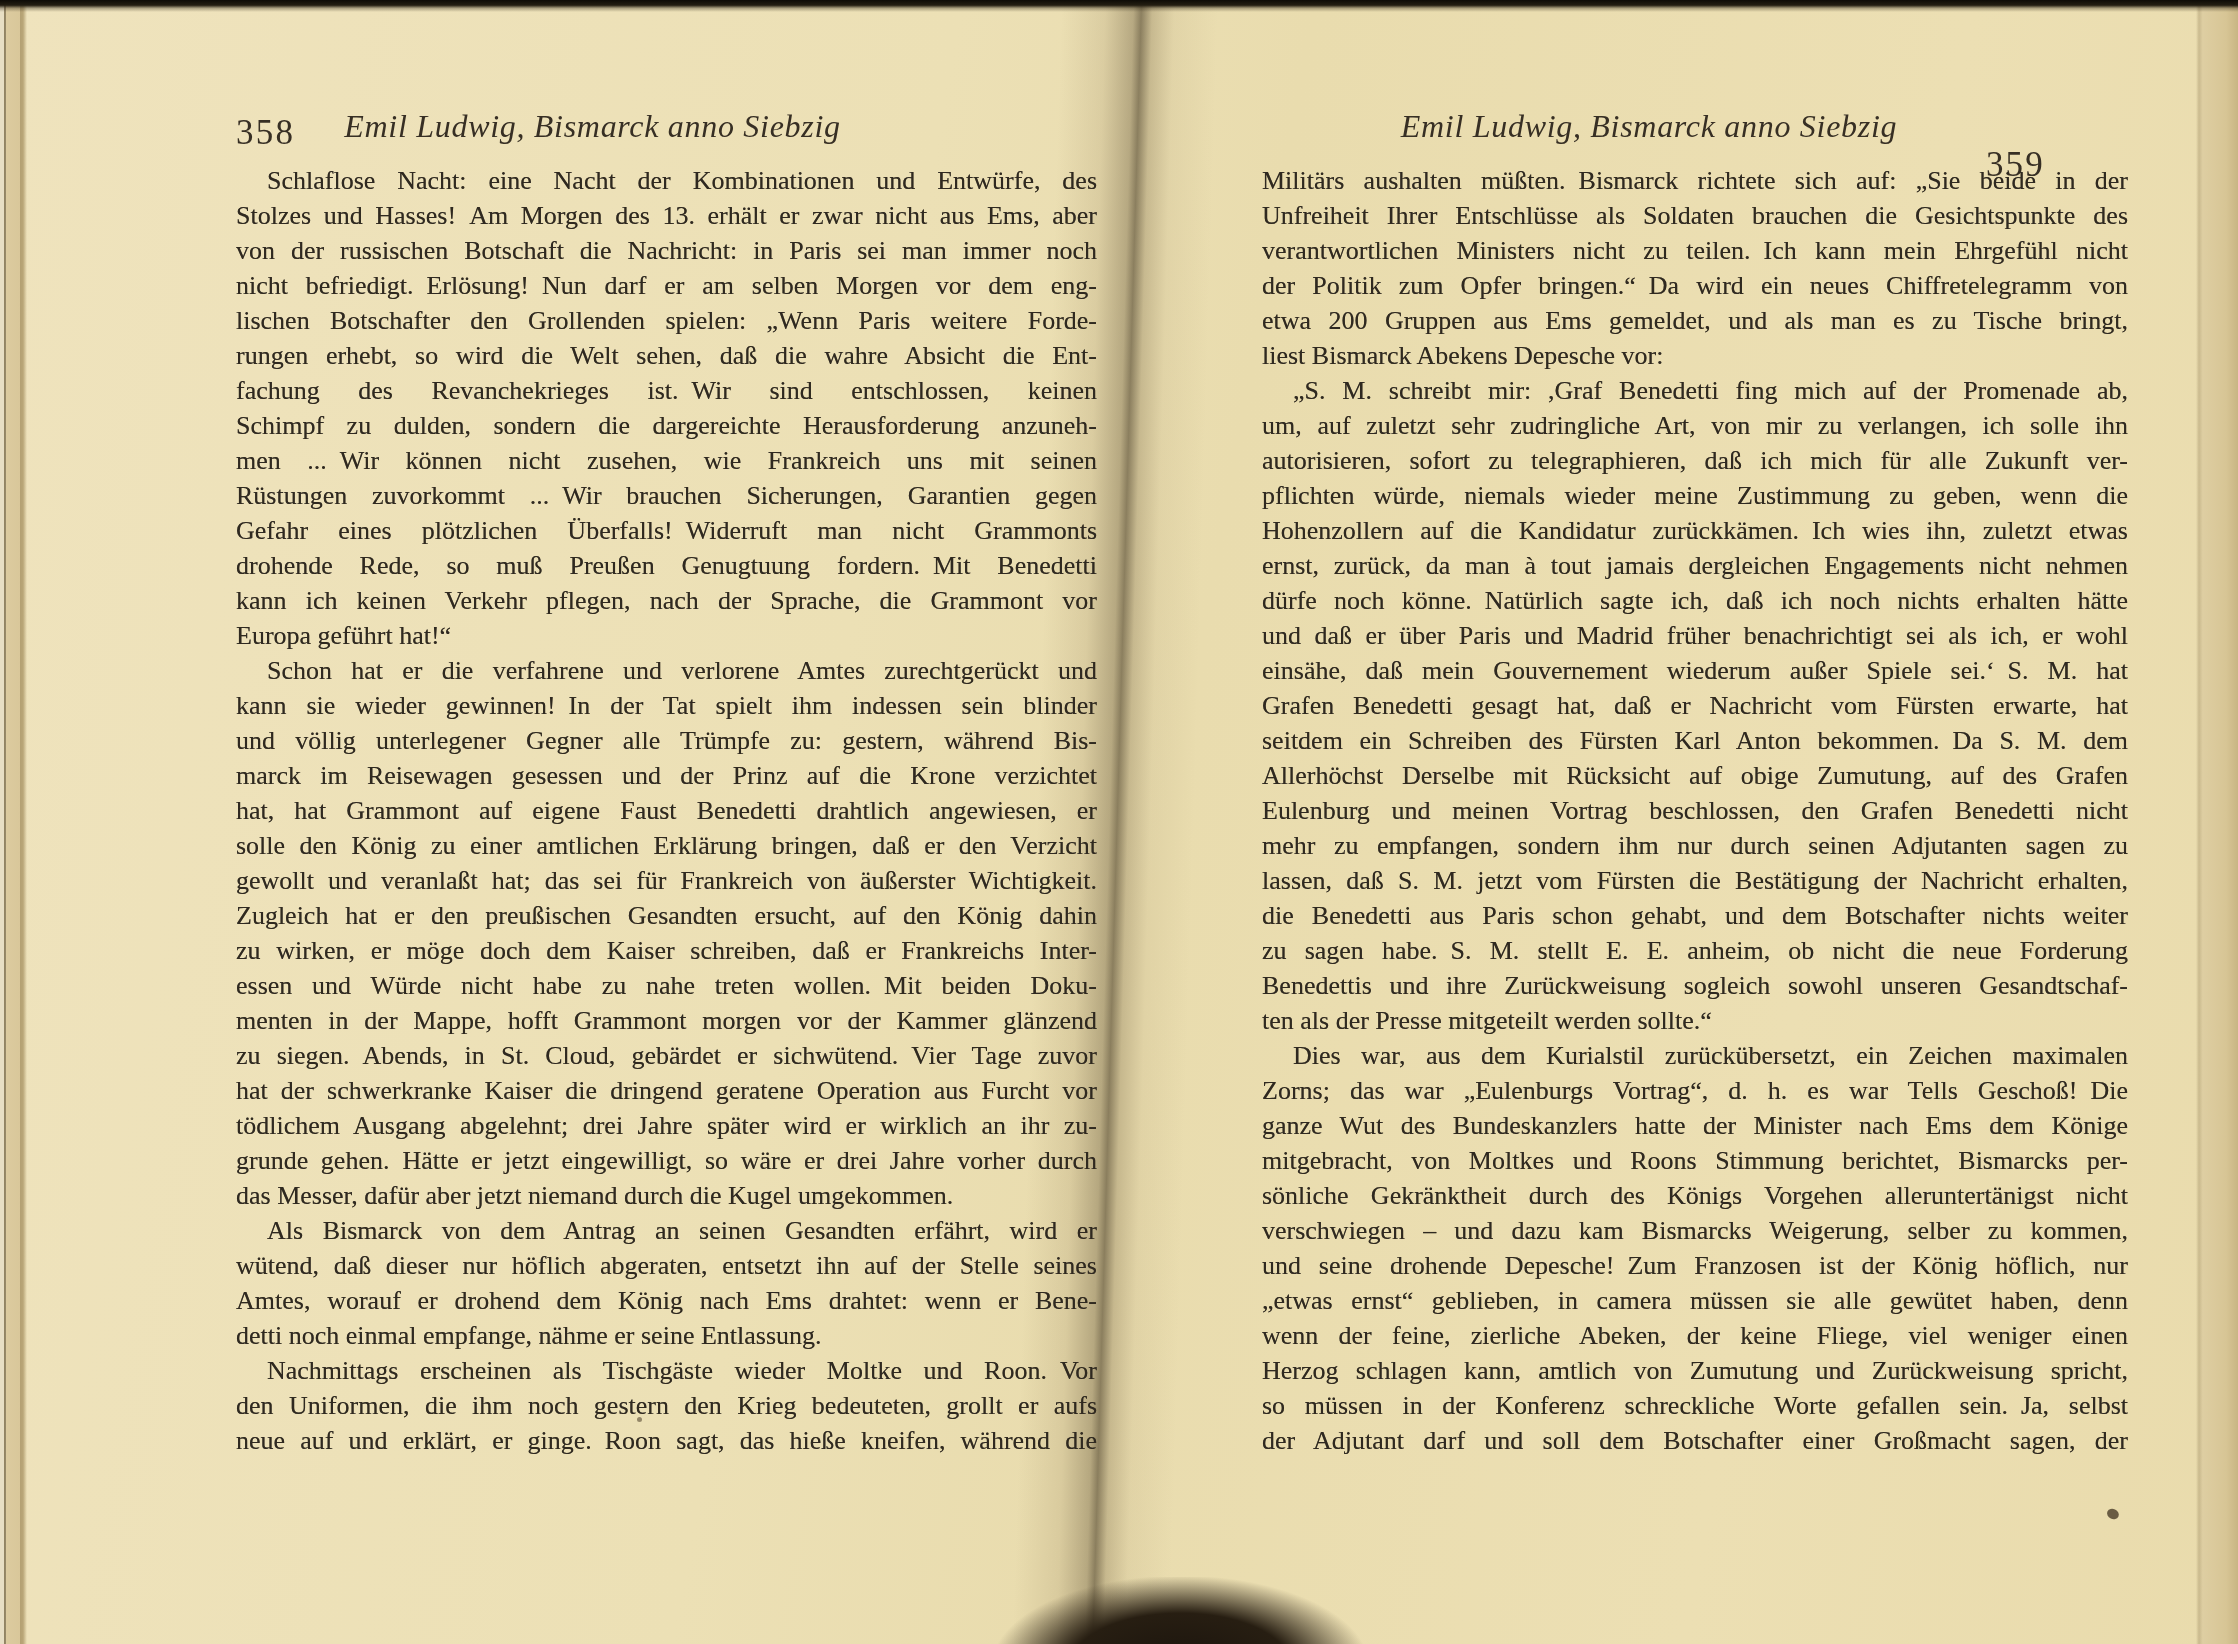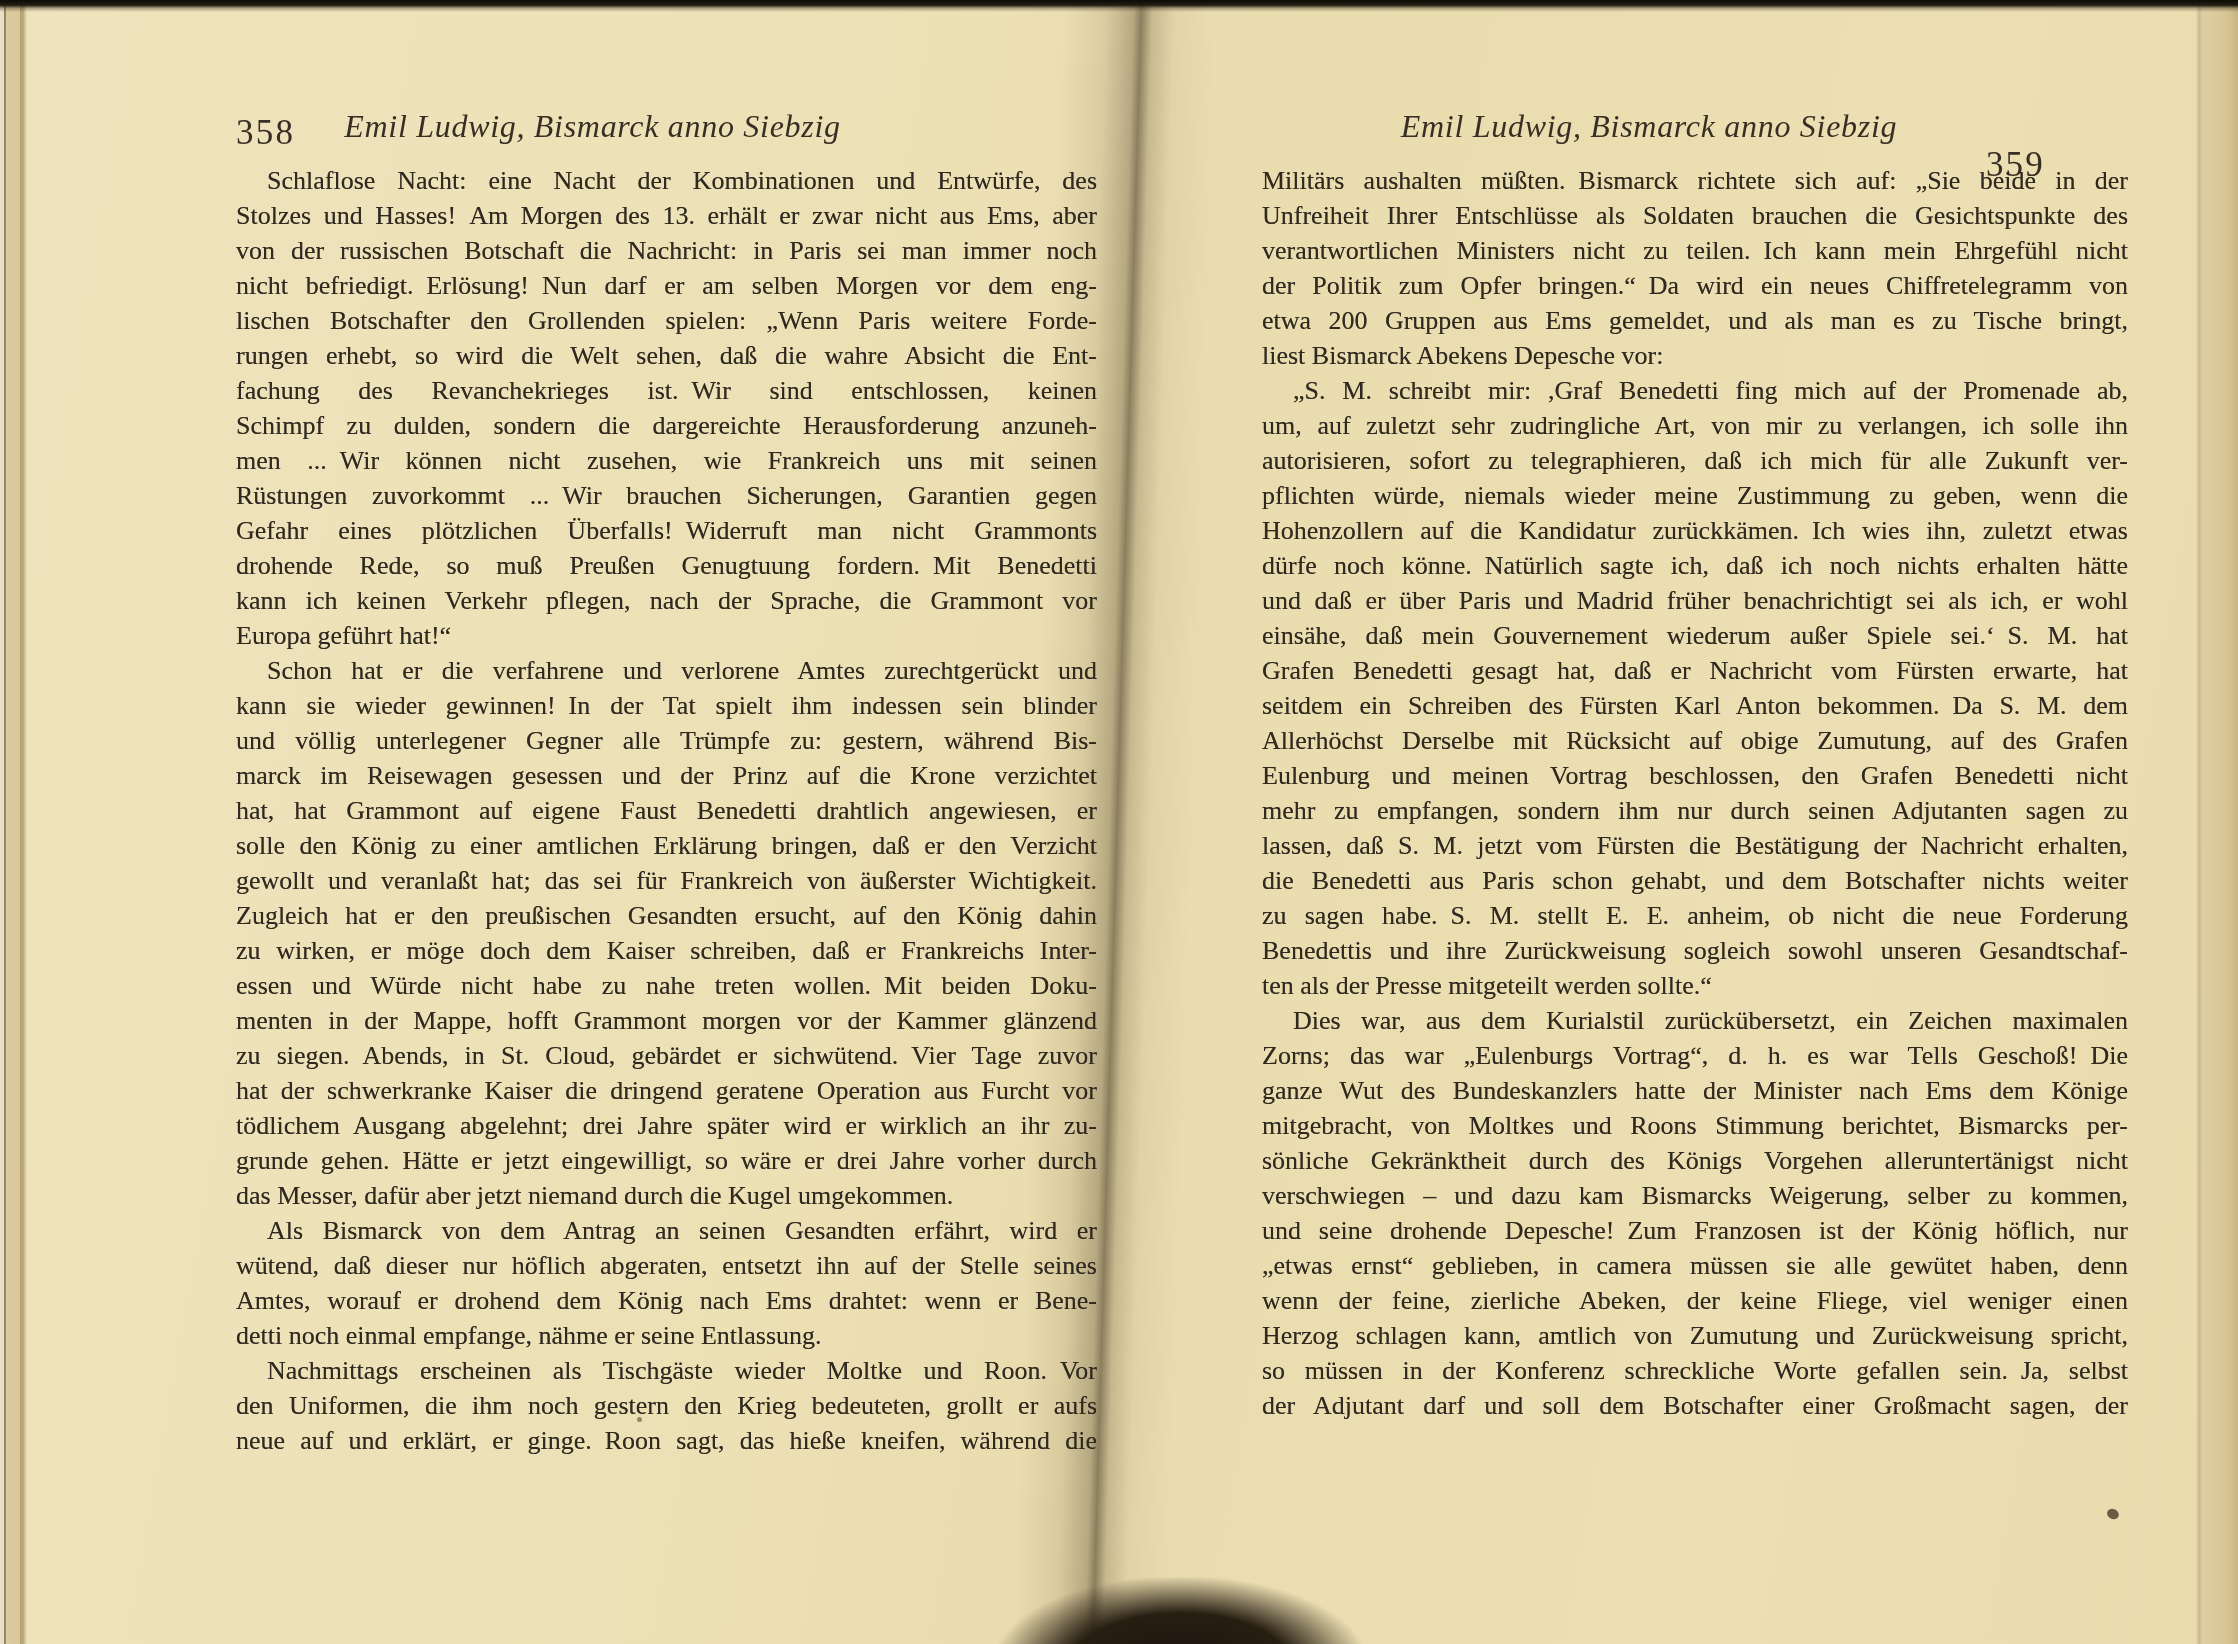--- a/index.html
+++ b/index.html
@@ -147,20 +147,21 @@
       <div class="line">Unfreiheit Ihrer Entschlüsse als Soldaten brauchen die Gesichtspunkte des</div>
       <div class="line">verantwortlichen Ministers nicht zu teilen. Ich kann mein Ehrgefühl nicht</div>
       <div class="line">der Politik zum Opfer bringen.“ Da wird ein neues Chiffretelegramm von</div>
       <div class="line">etwa 200 Gruppen aus Ems gemeldet, und als man es zu Tische bringt,</div>
       <div class="line end">liest Bismarck Abekens Depesche vor:</div>
       <div class="line indent">„S. M. schreibt mir: ,Graf Benedetti fing mich auf der Promenade ab,</div>
       <div class="line">um, auf zuletzt sehr zudringliche Art, von mir zu verlangen, ich solle ihn</div>
       <div class="line">autorisieren, sofort zu telegraphieren, daß ich mich für alle Zukunft ver-</div>
       <div class="line">pflichten würde, niemals wieder meine Zustimmung zu geben, wenn die</div>
       <div class="line">Hohenzollern auf die Kandidatur zurückkämen. Ich wies ihn, zuletzt etwas</div>
+      <div class="line">ernst, zurück, da man à tout jamais dergleichen Engagements nicht nehmen</div>
       <div class="line">dürfe noch könne. Natürlich sagte ich, daß ich noch nichts erhalten hätte</div>
       <div class="line">und daß er über Paris und Madrid früher benachrichtigt sei als ich, er wohl</div>
       <div class="line">einsähe, daß mein Gouvernement wiederum außer Spiele sei.‘ S. M. hat</div>
       <div class="line">Grafen Benedetti gesagt hat, daß er Nachricht vom Fürsten erwarte, hat</div>
       <div class="line">seitdem ein Schreiben des Fürsten Karl Anton bekommen. Da S. M. dem</div>
       <div class="line">Allerhöchst Derselbe mit Rücksicht auf obige Zumutung, auf des Grafen</div>
       <div class="line">Eulenburg und meinen Vortrag beschlossen, den Grafen Benedetti nicht</div>
       <div class="line">mehr zu empfangen, sondern ihm nur durch seinen Adjutanten sagen zu</div>
       <div class="line">lassen, daß S. M. jetzt vom Fürsten die Bestätigung der Nachricht erhalten,</div>
       <div class="line">die Benedetti aus Paris schon gehabt, und dem Botschafter nichts weiter</div>

